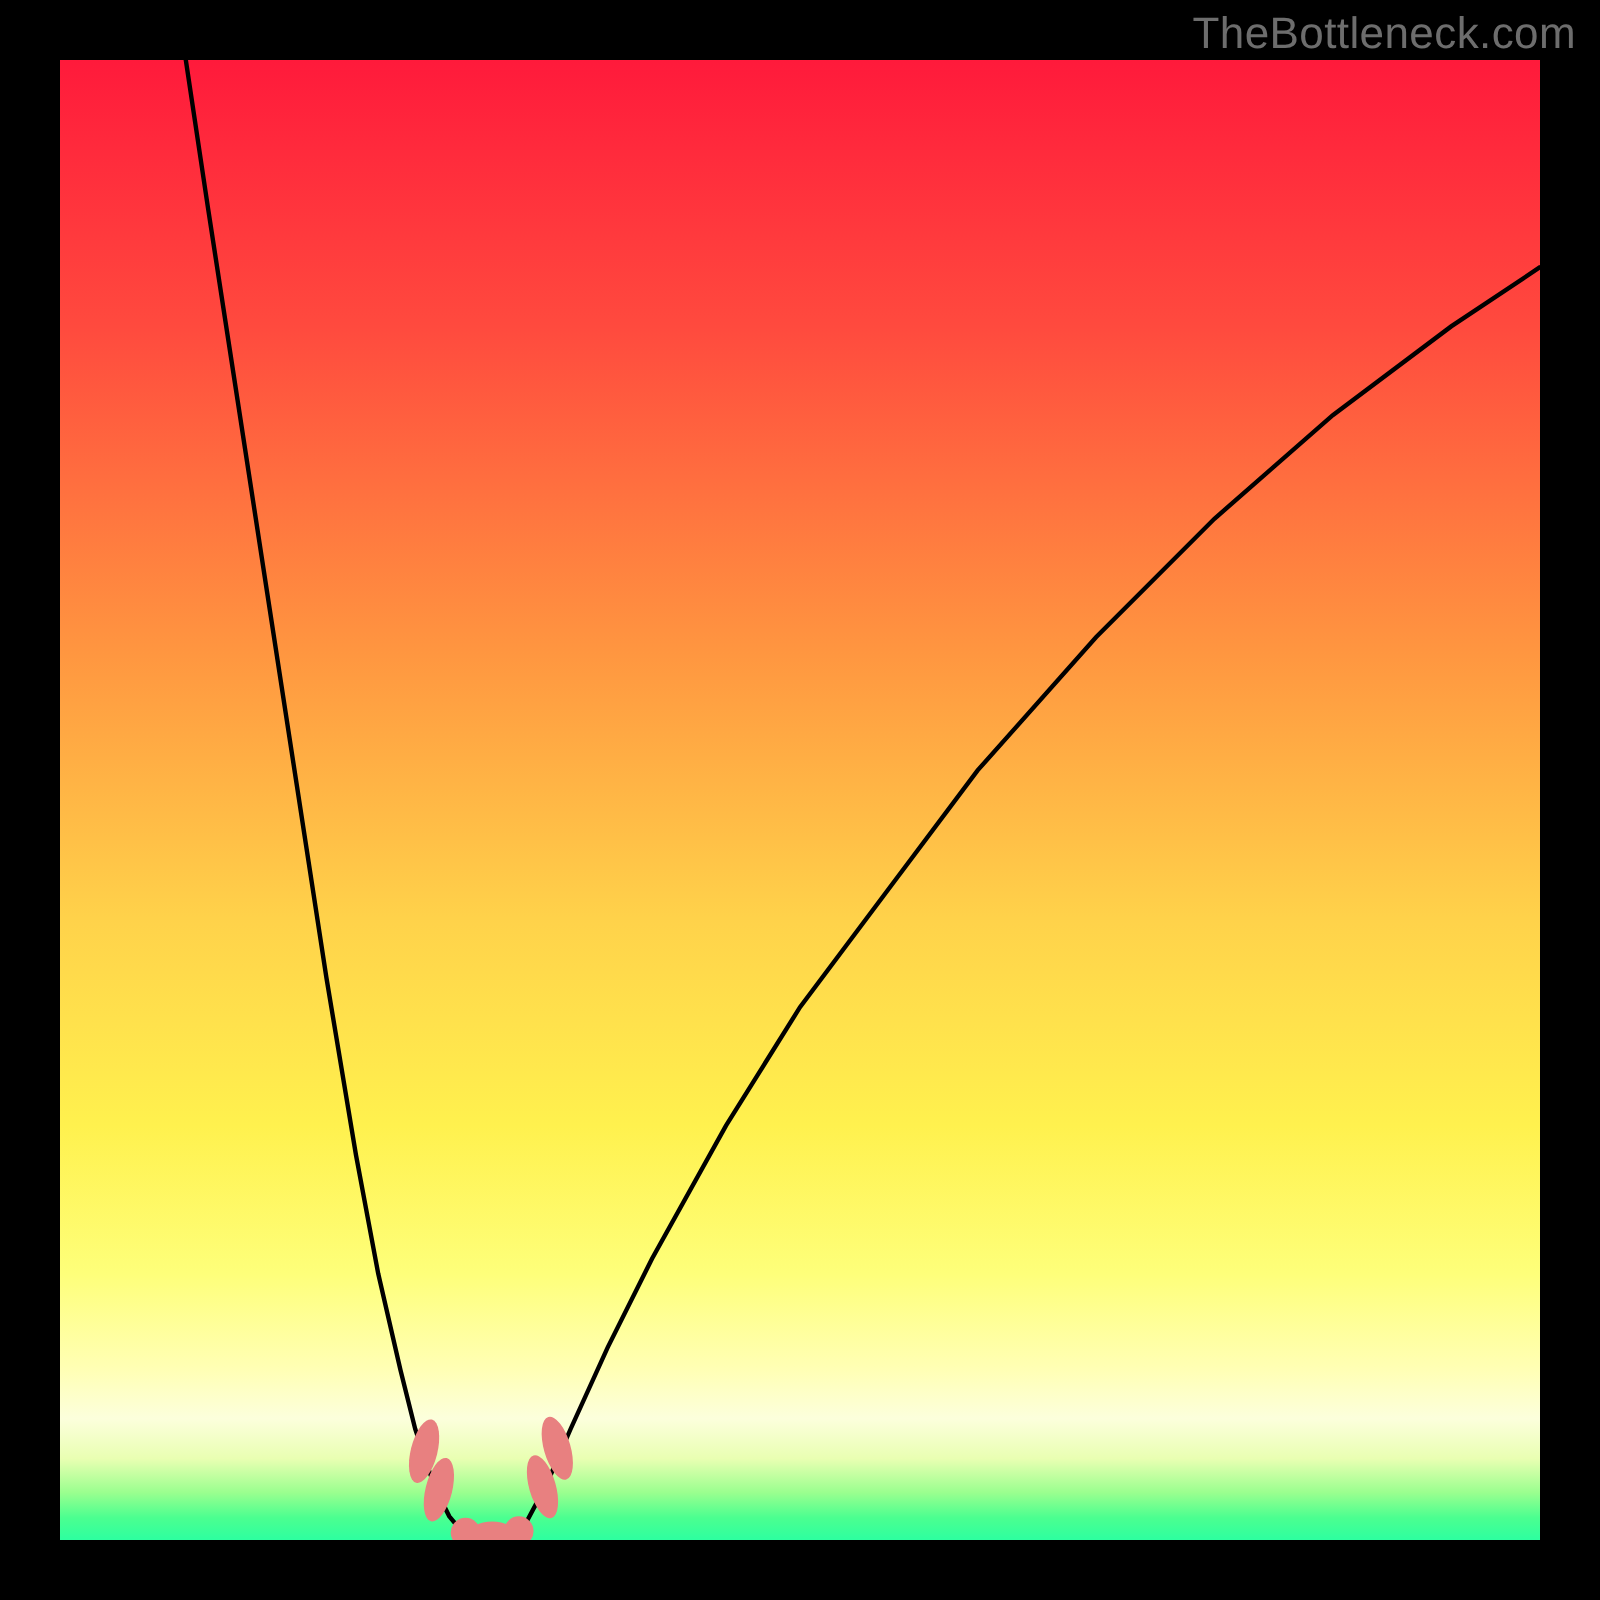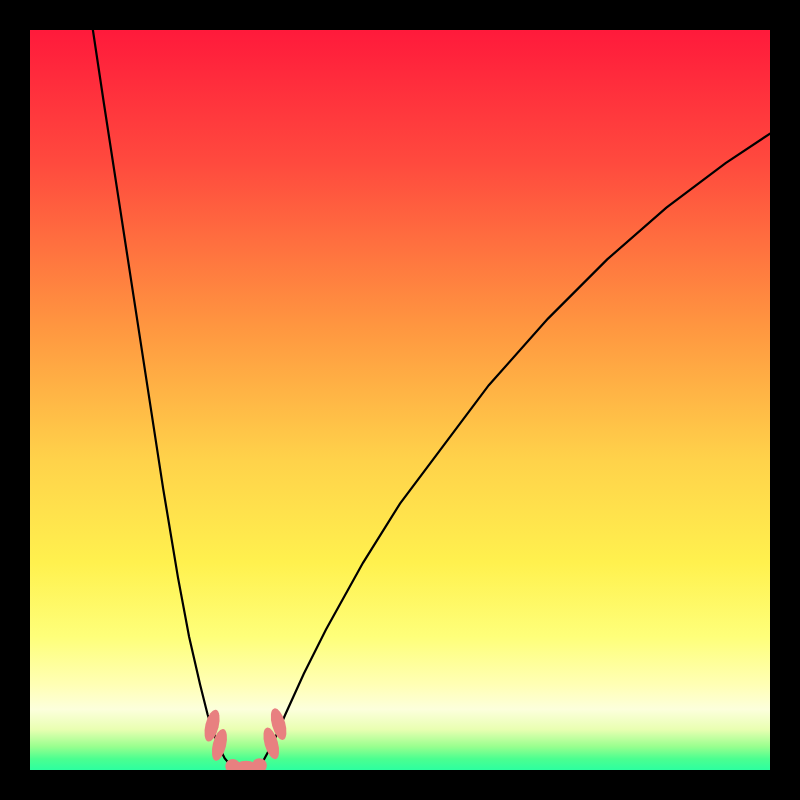--- a/index.html
+++ b/index.html
@@ -42,20 +42,21 @@
   }
   .marker {
     fill: #e88080;
     stroke: none;
   }
 </style>
 </head>
 <body>
 
 <div class="frame">
+  <div class="watermark">TheBottleneck.com</div>
   <div class="plot-area">
     <svg id="chart-svg" width="740" height="740" viewBox="0 0 740 740">
       <defs>
         <linearGradient id="bg-grad" x1="0" y1="0" x2="0" y2="1">
             <stop offset="0%" stop-color="#ff1a3b"></stop>
             <stop offset="18%" stop-color="#ff4a3e"></stop>
             <stop offset="40%" stop-color="#ff9640"></stop>
             <stop offset="57.99999999999999%" stop-color="#ffd24a"></stop>
             <stop offset="72%" stop-color="#fff14e"></stop>
             <stop offset="82%" stop-color="#feff7a"></stop>

